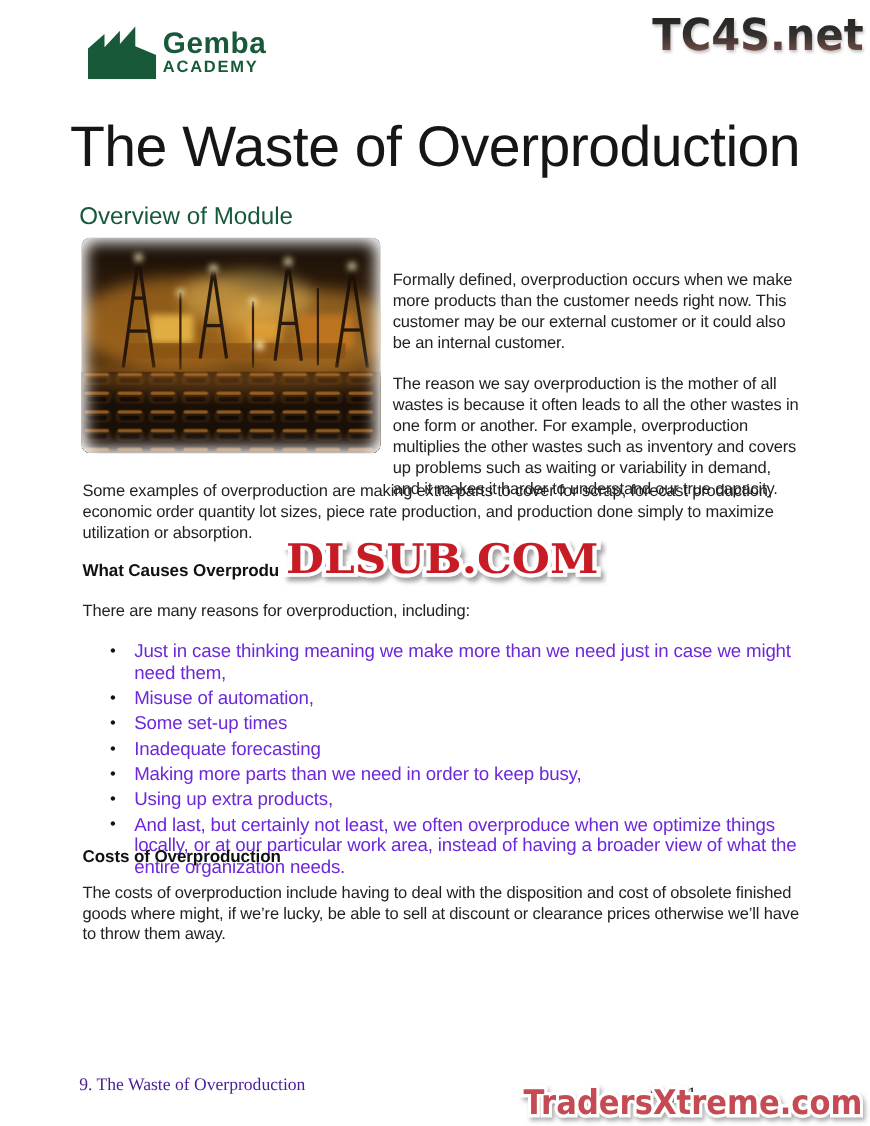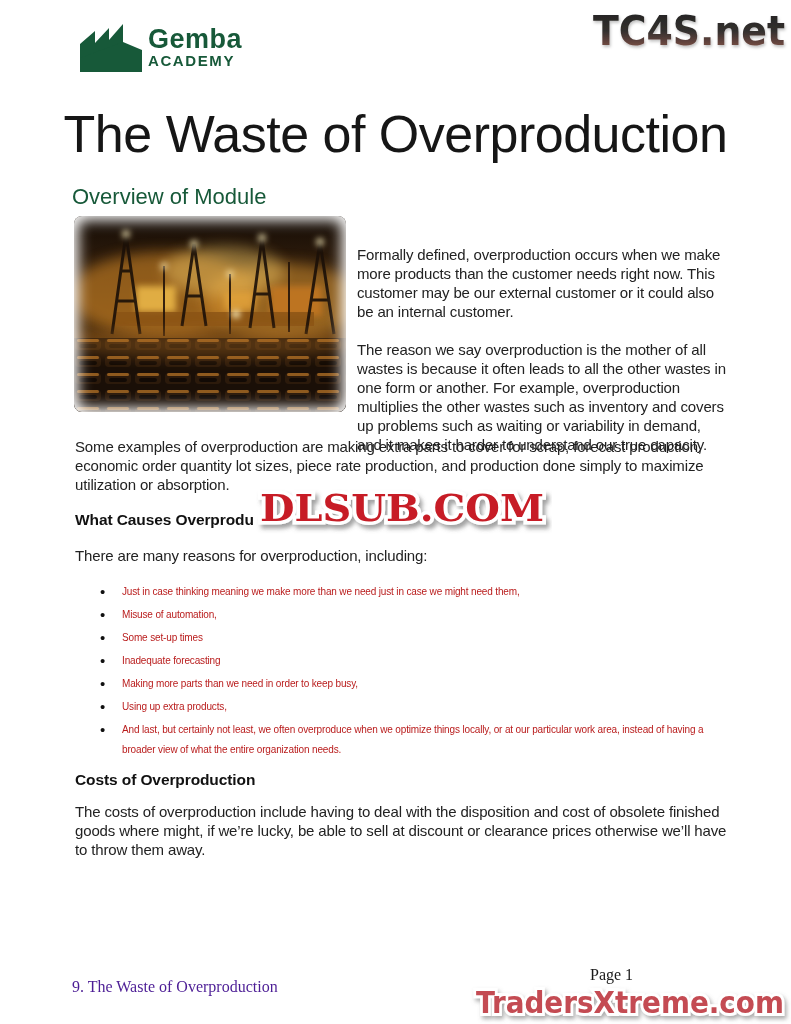--- a/index.html
+++ b/index.html
@@ -27,34 +27,34 @@
   
   .para { position:absolute; font-size:15px; line-height:19px; letter-spacing:-0.15px; color:#222; }
   .col-right { left:357px; top:221px; width:372px;margin-top:24px; }
   .col-right .pgap { height:19px; }
   .p-examples { left:75px; top:437px; width:650px; }
   .p-reasons  { left:75px; top:546px; width:650px; }
   .p-costs1   { left:75px; top:802px; width:654px; }
   .p-costs2   { left:75px; top:879px; width:654px; }
   ul.reasons { position:absolute; left:75px; top:582px; width:650px; list-style:none; }
   ul.reasons li {
-    position:relative; padding-left:47px; font-size:10px; line-height:19.5px;
-    letter-spacing:-0.15px; color:#b91c1c; margin-bottom:3.5px;
+    position:relative; padding-left:47px; font-size:17px; line-height:19.5px;
+    letter-spacing:-0.15px; color:#6d28d9; margin-bottom:3.5px;
   }
   ul.reasons li::before {
     content:"•"; position:absolute; left:25px; top:0; font-size:15px; color:#111;
   }
   
   .photo {
     position:absolute; left:74px; top:216px; width:272px; height:196px;
     border-radius:8px; overflow:hidden;
   }
   
   .footer-left  { position:absolute; left:72px;  top:958px; font-family:"Liberation Serif", serif; font-size:16px; color:#4c1d95;margin-top:20px; }
-  .footer-right { position:absolute; left:590px; top:966px; font-family:"Liberation Serif", serif; font-size:16px; color:#1a1a1a; }
+  .footer-right { position:absolute; left:590px; top:986px; font-family:"Liberation Serif", serif; font-size:16px; color:#1a1a1a; }
   .wm-dlsub   { position:absolute; left:252px; top:479px; }
   .wm-traders { position:absolute; right:0px; top:980px; }
 </style>
 </head>
 <body>
 
 <div class="page">
 
   <div class="logo">
     <svg width="64" height="52" viewBox="0 0 64 52">

